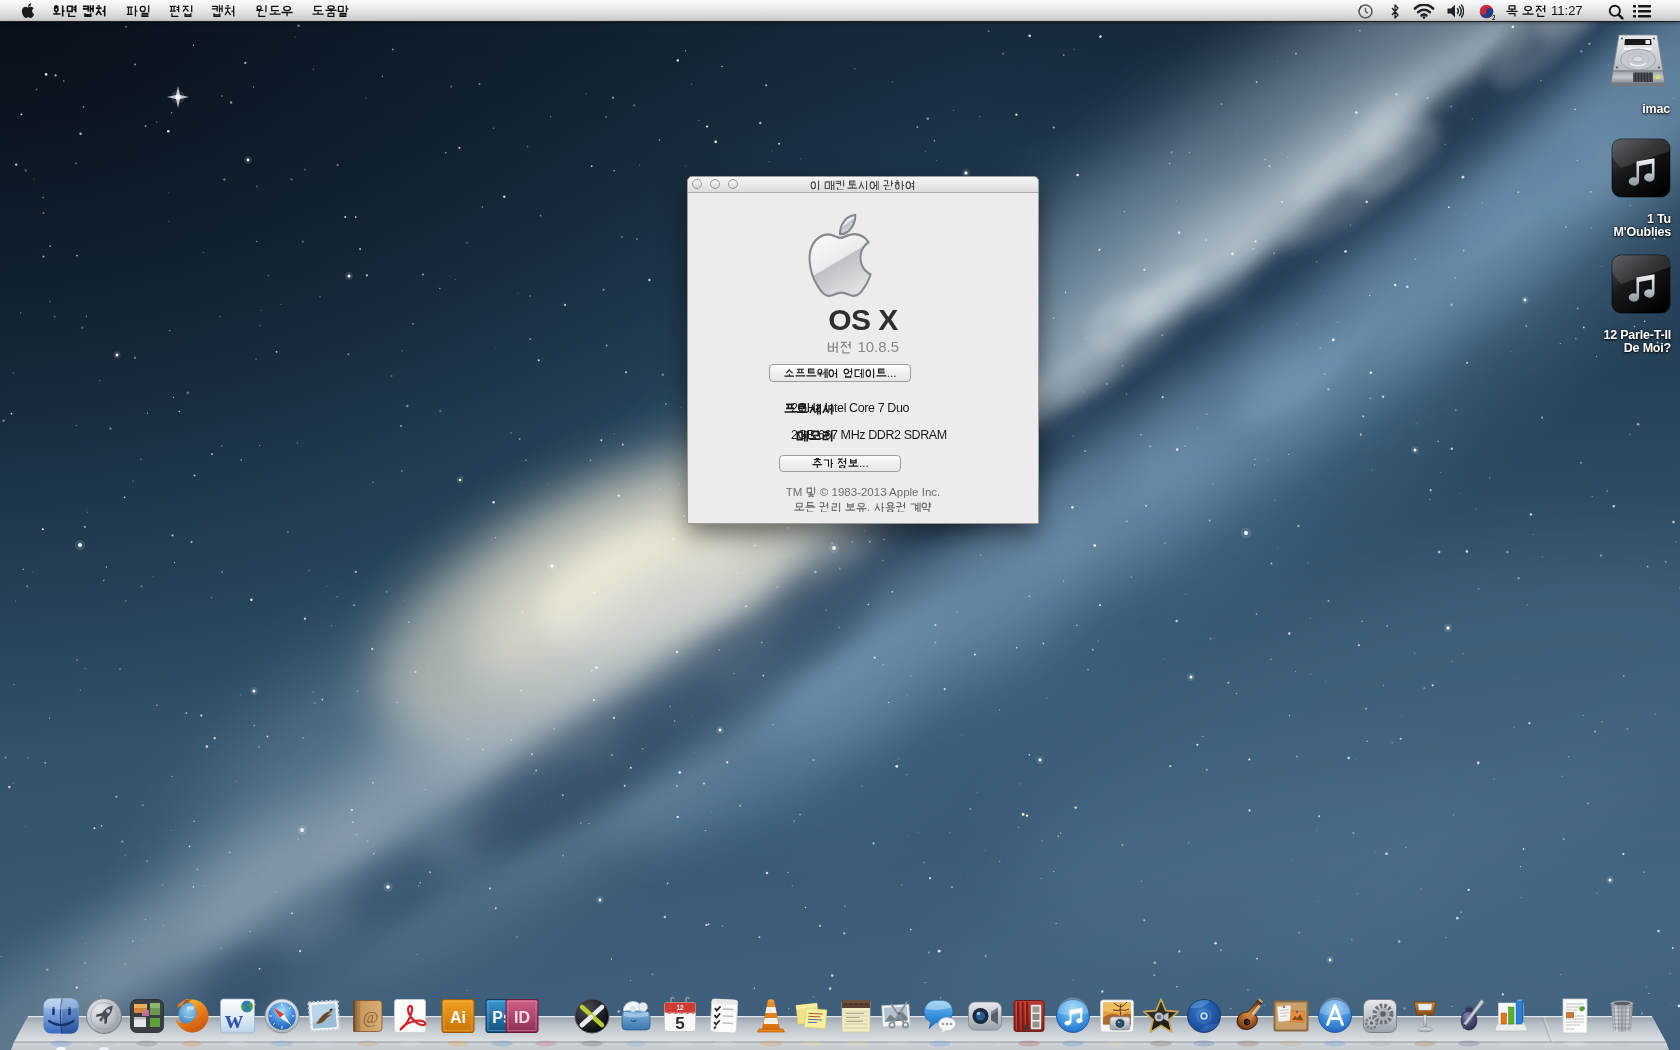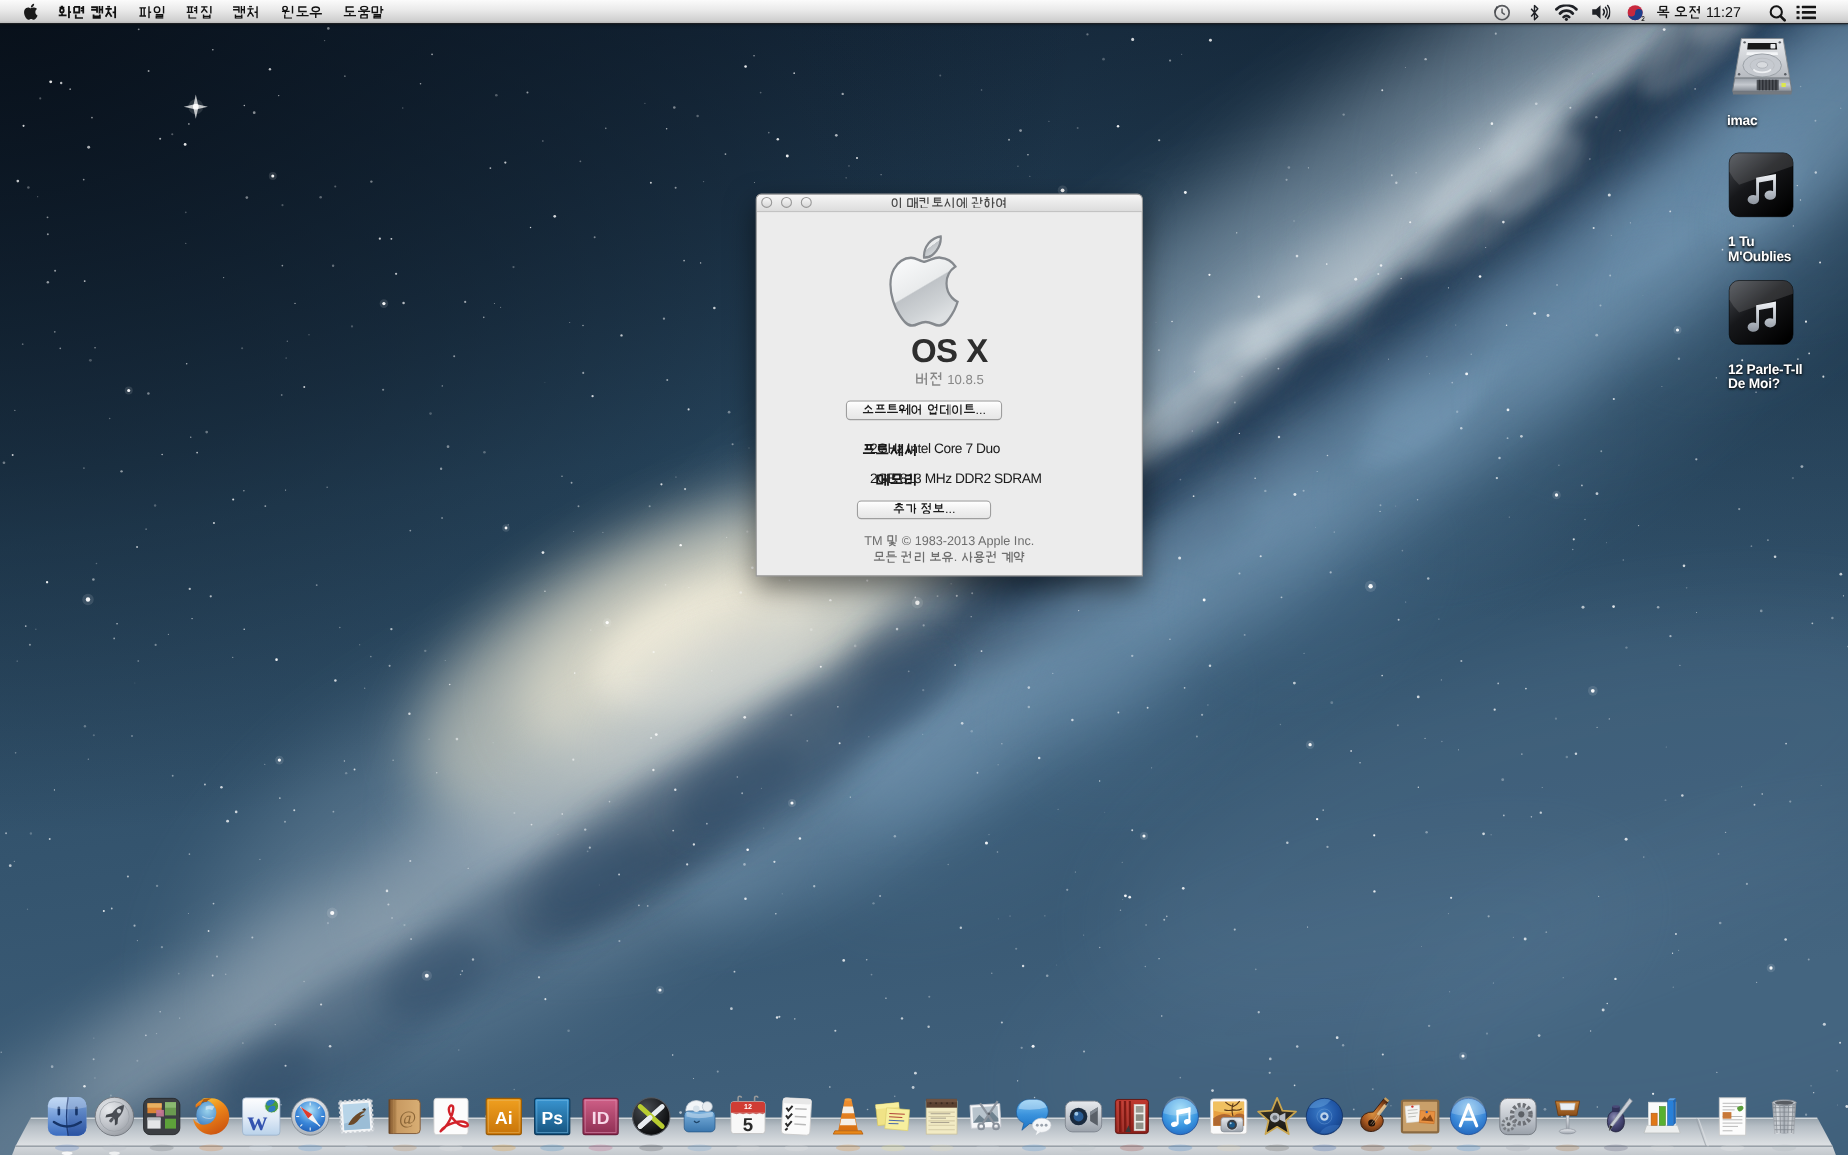--- a/index.html
+++ b/index.html
@@ -8,21 +8,21 @@
 .b{font-weight:bold}
 #win{position:absolute;left:687px;top:176px;width:352px;height:348px;background:#ececec;border:1px solid #9a9a9a;border-radius:5px 5px 0 0;box-shadow:0 10px 26px rgba(0,0,0,.5);z-index:20}
 #tbar{position:absolute;left:0;top:0;width:100%;height:16px;background:linear-gradient(#f6f6f6,#dcdcdc);border-bottom:1px solid #aaa;border-radius:5px 5px 0 0}
 #ttl{position:absolute;left:0;top:0;width:100%;height:16px;line-height:16px;text-align:center;font-size:11.5px;color:#4a4a4a}
 .tl{position:absolute;top:4.5px;width:10px;height:10px;border-radius:50%;background:linear-gradient(#f8f8f8,#d8d8d8);border:1px solid #989898}
 .ct{position:absolute;width:100%;text-align:center}
 .btn{position:absolute;background:linear-gradient(#ffffff,#f0f0f0 50%,#e6e6e6);border:1px solid #9e9e9e;border-radius:4px;font-size:11.5px;color:#1a1a1a;text-align:center}
 .row{position:absolute;width:100%;font-size:12.5px;color:#1a1a1a;letter-spacing:-0.4px}
 .lbl{position:absolute;right:204px;font-weight:bold;font-size:13px;white-space:nowrap}
 .val{position:absolute;left:103px;white-space:nowrap}
-.dico{position:absolute;z-index:5;text-align:left}
+.dico{position:absolute;z-index:5;text-align:right}
 .dlab{color:#fff;font-weight:bold;font-size:12.5px;letter-spacing:-0.2px;line-height:1.0;text-shadow:0 1px 2px rgba(0,0,0,.9),0 0 3px rgba(0,0,0,.7);margin-top:2px}
 #dock{position:absolute;left:0;top:995px;width:1680px;height:55px;z-index:25}
 .di{position:absolute;bottom:10px}
 </style></head><body>
 <svg id="wall" viewBox="0 0 1680 1050" preserveAspectRatio="none">
 <defs>
 <linearGradient id="base" x1="0" y1="0" x2="0.22" y2="1">
 <stop offset="0" stop-color="#101f30"></stop>
         <stop offset="0.45" stop-color="#2a4a63"></stop>
         <stop offset="1" stop-color="#3f5f7a"></stop>
@@ -1294,21 +1294,21 @@
           <stop offset="0.46" stop-color="#e9ebec"></stop>
           <stop offset="0.48" stop-color="#bfc3c7"></stop>
           <stop offset="0.78" stop-color="#ced2d5"></stop>
           <stop offset="1" stop-color="#dde0e2"></stop>
 </linearGradient>
 </defs>
 <path fill="url(#gapl)" stroke="#85898e" stroke-width="4.5" d="M150.37 130.25c-2.45 5.66-5.35 10.87-8.71 15.66-4.58 6.53-8.33 11.05-11.22 13.56-4.48 4.12-9.28 6.23-14.42 6.35-3.69 0-8.14-1.05-13.32-3.18-5.197-2.12-9.973-3.17-14.34-3.17-4.58 0-9.492 1.05-14.746 3.17-5.262 2.13-9.501 3.24-12.742 3.35-4.929.21-9.842-1.96-14.746-6.52-3.13-2.73-7.045-7.41-11.735-14.04-5.032-7.08-9.169-15.29-12.41-24.65-3.471-10.11-5.211-19.9-5.211-29.378 0-10.857 2.346-20.221 7.045-28.068 3.693-6.303 8.606-11.275 14.755-14.925s12.793-5.51 19.948-5.629c3.915 0 9.049 1.211 15.429 3.591 6.362 2.388 10.447 3.599 12.238 3.599 1.339 0 5.877-1.416 13.57-4.239 7.275-2.618 13.415-3.702 18.445-3.275 13.63 1.1 23.87 6.473 30.68 16.153-12.19 7.386-18.22 17.731-18.1 31.002.11 10.337 3.86 18.939 11.23 25.769 3.34 3.17 7.07 5.62 11.22 7.36-.9 2.61-1.85 5.11-2.86 7.51z"></path>
 <path fill="url(#gapl)" stroke="#85898e" stroke-width="4.5" d="M119.11 7.24c0 8.102-2.96 15.667-8.86 22.669-7.12 8.324-15.732 13.134-25.071 12.375a25.222 25.222 0 0 1-.188-3.07c0-7.778 3.386-16.102 9.399-22.908 3.002-3.446 6.82-6.311 11.45-8.597 4.62-2.252 8.99-3.497 13.1-3.71.12 1.083.17 2.166.17 3.24z"></path>
 </svg>
 <div class="ct" style="top:126px;font-size:30px;font-weight:bold;color:#2e2e2e;letter-spacing:-0.5px">OS X</div>
-<div class="ct k" style="top:161px;font-size:12px;color:#888"><span><svg width="12.6" height="12.6" viewBox="0 0 100 100" style="vertical-align:-0.13em;margin:0 0.02em">
+<div class="ct k" style="top:161px;font-size:15px;color:#888"><span><svg width="12.6" height="12.6" viewBox="0 0 100 100" style="vertical-align:-0.13em;margin:0 0.02em">
           <g stroke="rgb(136, 136, 136)" stroke-width="10.5" fill="none">
             <path d="M11.6 12.8L11.6 80.0L50.4 80.0L50.4 12.8M11.6 46.4L50.4 46.4M80.0 6.0L80.0 96.0M61.0 51.0L80.0 51.0"></path>
           </g>
         </svg><svg width="12.6" height="12.6" viewBox="0 0 100 100" style="vertical-align:-0.13em;margin:0 0.02em">
           <g stroke="rgb(136, 136, 136)" stroke-width="10.5" fill="none">
             <path d="M7.2 10.5L54.8 10.5M31.0 10.5L28.8 28.3L8.3 53.7M33.7 29.9L53.7 53.7M80.0 3.0L80.0 60.0M61.0 31.5L80.0 31.5M23.9 67.9L23.9 94.8L78.0 94.8"></path>
           </g>
         </svg> 10.8.5</span></div>
 <div class="btn k" style="left:81px;top:187px;width:142px;height:18px;line-height:16px"><span><svg width="10.7" height="10.7" viewBox="0 0 100 100" style="vertical-align:-0.13em;margin:0 0.02em">
           <g stroke="rgb(26, 26, 26)" stroke-width="10.5" fill="none">
@@ -1378,21 +1378,21 @@
             </g>
           </svg><svg width="12.1" height="12.1" viewBox="0 0 100 100" style="vertical-align:-0.13em;margin:0 0.02em">
             <g stroke="rgb(26, 26, 26)" stroke-width="13.5" fill="none">
               <path d="M24.1 11.3L75.9 11.3L75.9 45.6L24.1 45.6L24.1 11.3M50.0 56.0L50.0 76.0M4.0 76.0L96.0 76.0"></path>
             </g>
           </svg><svg width="12.1" height="12.1" viewBox="0 0 100 100" style="vertical-align:-0.13em;margin:0 0.02em">
             <g stroke="rgb(26, 26, 26)" stroke-width="13.5" fill="none">
               <path d="M8.3 17.6L50.4 17.6L50.4 46.4L11.6 46.4L11.6 78.4L54.8 78.4M80.0 6.0L80.0 96.0"></path>
             </g>
           </svg></span></span>
-      <span class="val">2GB 813 MHz DDR2 SDRAM</span>
+      <span class="val">2GB 667 MHz DDR2 SDRAM</span>
     </div>
 <div class="btn k" style="left:91px;top:278px;width:122px;height:17px;line-height:15px"><span><svg width="10.7" height="10.7" viewBox="0 0 100 100" style="vertical-align:-0.13em;margin:0 0.02em">
           <g stroke="rgb(26, 26, 26)" stroke-width="10.5" fill="none">
             <path d="M35.6 6.0L64.4 6.0M18.3 15.7L81.7 15.7M50.0 15.7L47.1 28.9L19.8 47.8M53.6 30.2L80.2 47.8M4.0 62.0L96.0 62.0M50.0 62.0L50.0 94.0"></path>
           </g>
         </svg><svg width="10.7" height="10.7" viewBox="0 0 100 100" style="vertical-align:-0.13em;margin:0 0.02em">
           <g stroke="rgb(26, 26, 26)" stroke-width="10.5" fill="none">
             <path d="M7.2 19.2L51.5 19.2L51.5 81.6M78.0 6.0L78.0 96.0M78.0 51.0L95.0 51.0"></path>
           </g>
         </svg> <svg width="10.7" height="10.7" viewBox="0 0 100 100" style="vertical-align:-0.13em;margin:0 0.02em">
@@ -1672,21 +1672,21 @@
         <defs>
           <linearGradient id="gps" x1="0" y1="0" x2="0" y2="1">
             <stop offset="0" stop-color="#3a96d2"></stop>
             <stop offset="1" stop-color="#15537e"></stop>
           </linearGradient>
         </defs>
 <rect x="4" y="3.5" width="32" height="33" rx="2" fill="url(#gps)" stroke="#0d3a5c" stroke-width="1"></rect>
 <rect x="6" y="5.5" width="28" height="29" fill="none" stroke="#78bce8" stroke-width="0.8" opacity="0.6"></rect>
 <text x="20" y="27" font-size="16" font-weight="bold" fill="#fff" text-anchor="middle">Ps</text>
       </svg></div>
-<div class="di" style="left:526px"><svg width="40" height="40" viewBox="0 0 40 40">
+<div class="di" style="left:502px"><svg width="40" height="40" viewBox="0 0 40 40">
         <defs>
           <linearGradient id="gid" x1="0" y1="0" x2="0" y2="1">
             <stop offset="0" stop-color="#d06088"></stop>
             <stop offset="1" stop-color="#8d2e52"></stop>
           </linearGradient>
         </defs>
 <rect x="4" y="3.5" width="32" height="33" rx="2" fill="url(#gid)" stroke="#6b1e3c" stroke-width="1"></rect>
 <rect x="6" y="5.5" width="28" height="29" fill="none" stroke="#e098b8" stroke-width="0.8" opacity="0.6"></rect>
 <text x="20" y="27" font-size="16" font-weight="bold" fill="#f8d8e8" text-anchor="middle">ID</text>
       </svg></div>

